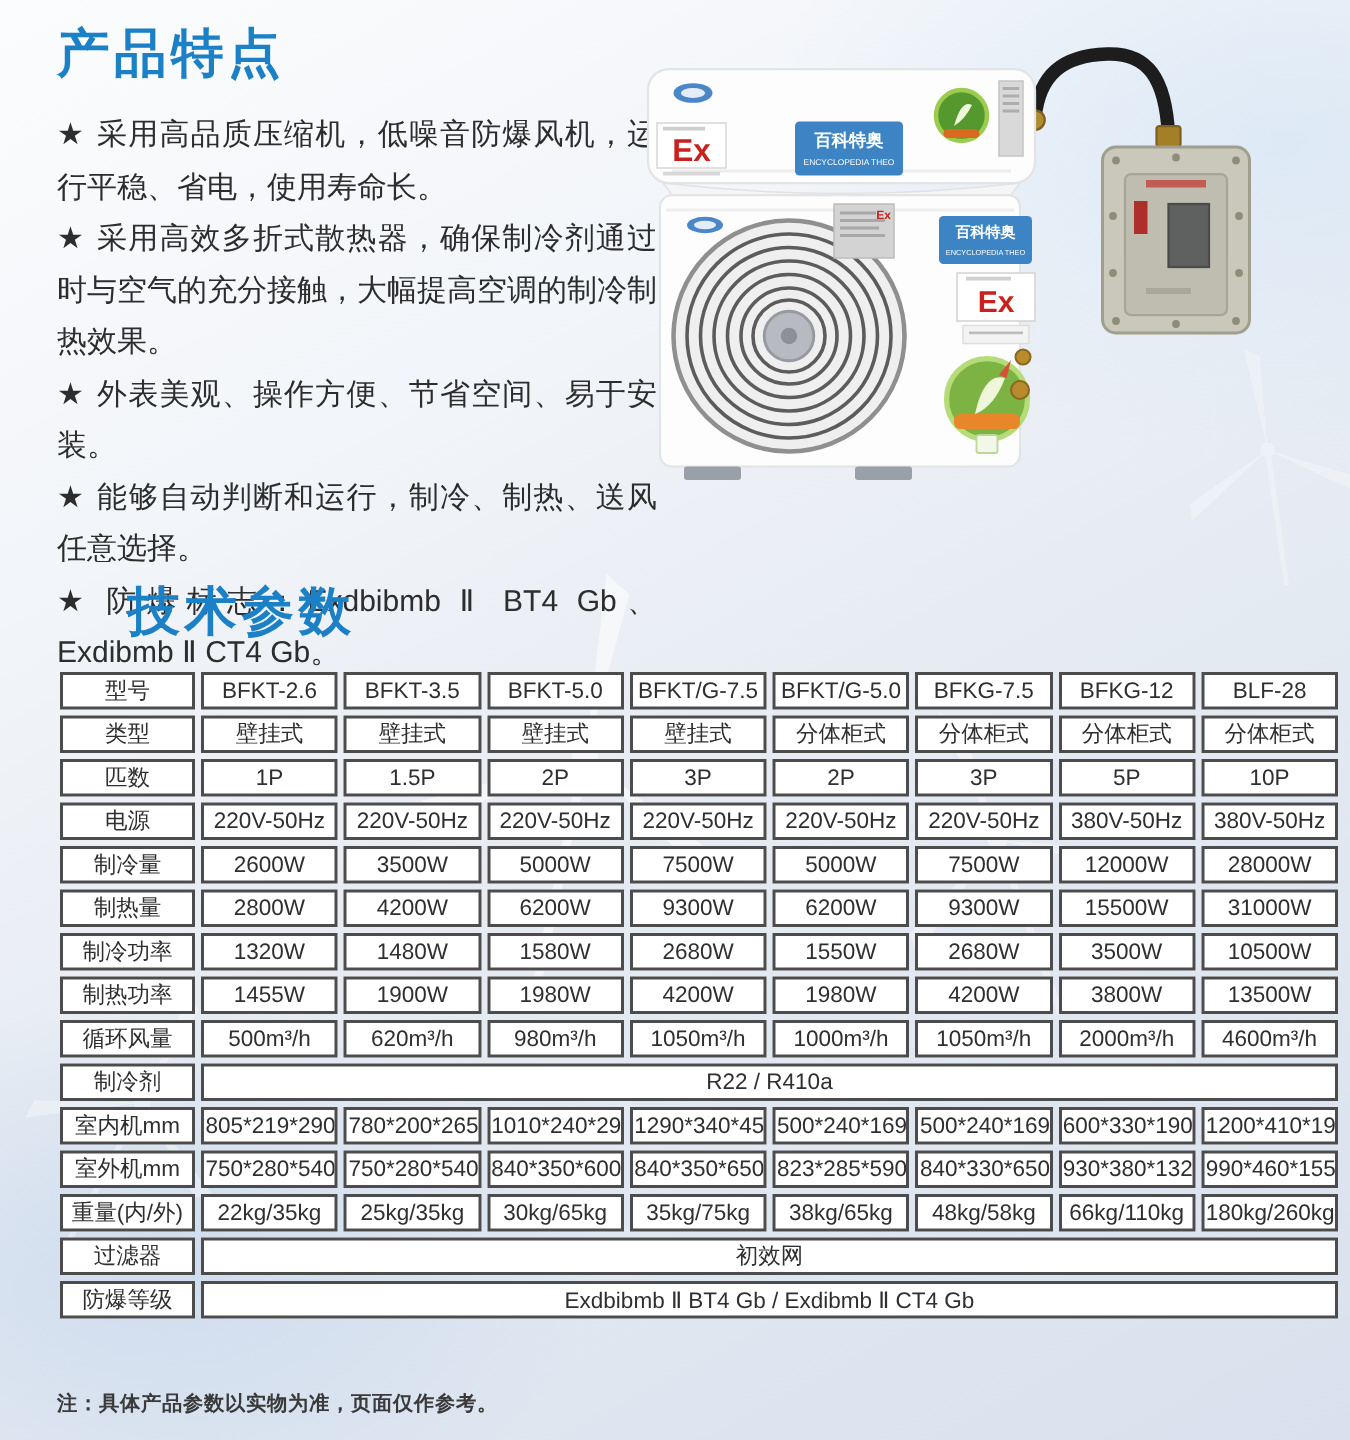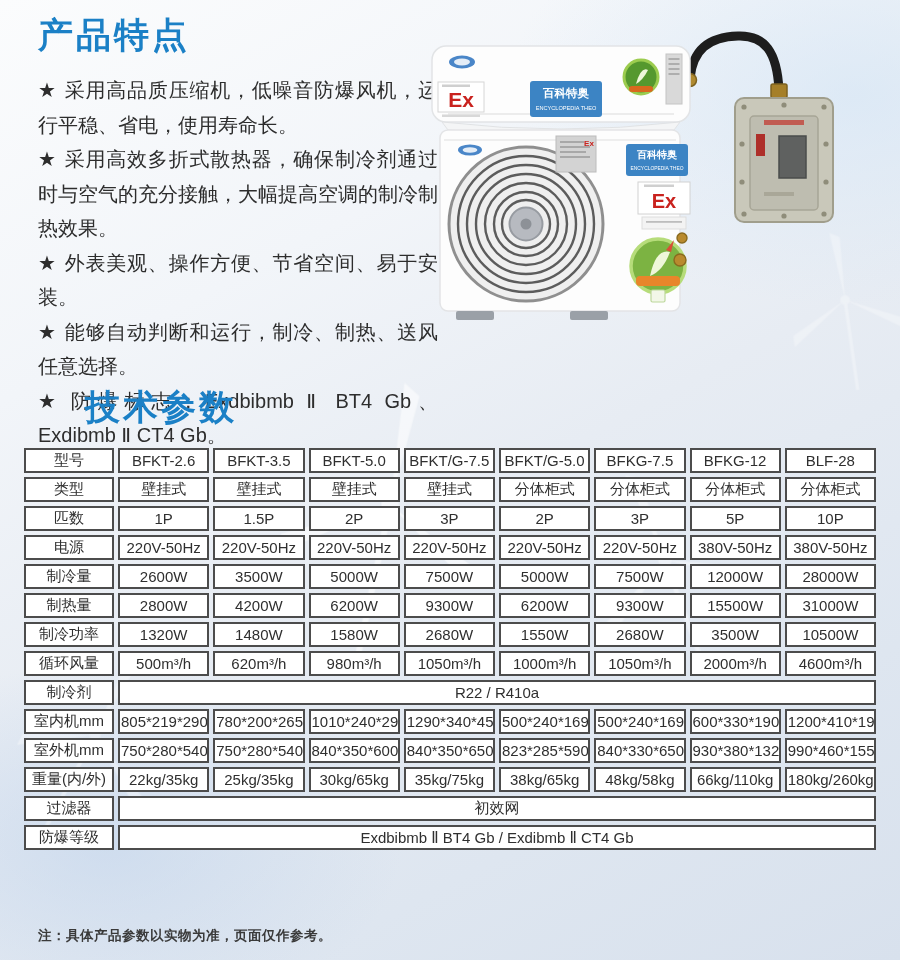--- a/index.html
+++ b/index.html
@@ -11,21 +11,21 @@
       linear-gradient(152deg,#fbfcfd 0%,#f2f5f9 28%,#e7ecf3 52%,#dee6f0 78%,#d8e1ed 100%);
     font-family:"Liberation Sans","DejaVu Sans",sans-serif; color:#2e2e2e;
   }
   .bg-decor { position:absolute; inset:0; pointer-events:none; }
   .section-title { font-size:35px; font-weight:bold; color:var(--accent,#1b80c6); letter-spacing:3px; }
   .features { position:absolute; left:38px; top:12px; width:400px; }
   .features ul { list-style:none; margin:14px 0 16px; padding:0; font-size:20px; line-height:34.5px; color:#2d2d2d; text-align:justify; }
   .features li .star { margin-right:8px; }
   .product-visual { position:absolute; left:408px; top:26px; width:487px; height:355px; }
   .specs-title { position:absolute; left:38px; top:384px;margin-left:47px; }
-  .spec-table-wrap { position:absolute; left:20px; top:444px; width:860px; }
+  .spec-table-wrap { position:absolute; left:36px; top:444px; width:860px; }
   table.specs { width:100%; table-layout:fixed; border-collapse:separate; border-spacing:4px; }
   table.specs td {
     border:2px solid var(--tborder,#4c4c4c); background:#fff; height:21px;
     text-align:center; vertical-align:middle; font-size:15px; color:#2f2f2f;
     padding:0 1px; overflow:hidden; white-space:nowrap;
   }
   table.specs col.c-label { width:90px; }
   td.semi  { font-size:13.5px; }
   td.dense { font-size:12px; }
   td.dense-lbl { font-size:13px;margin-left:36px; }
@@ -260,20 +260,31 @@
             <td>1320W</td>
             <td>1480W</td>
             <td>1580W</td>
             <td>2680W</td>
             <td>1550W</td>
             <td>2680W</td>
             <td>3500W</td>
             <td>10500W</td>
           </tr>
           <tr>
+            <td>制热功率</td>
+            <td>1455W</td>
+            <td>1900W</td>
+            <td>1980W</td>
+            <td>4200W</td>
+            <td>1980W</td>
+            <td>4200W</td>
+            <td>3800W</td>
+            <td>13500W</td>
+          </tr>
+          <tr>
             <td>循环风量</td>
             <td>500m³/h</td>
             <td>620m³/h</td>
             <td>980m³/h</td>
             <td>1050m³/h</td>
             <td>1000m³/h</td>
             <td>1050m³/h</td>
             <td>2000m³/h</td>
             <td>4600m³/h</td>
           </tr>

